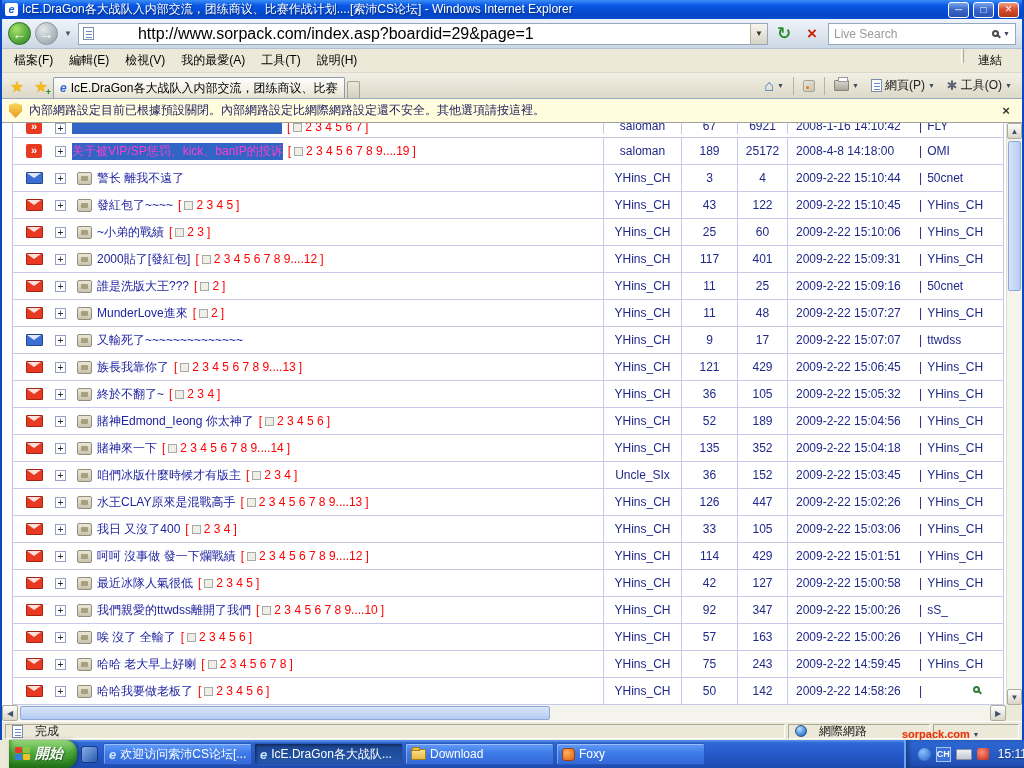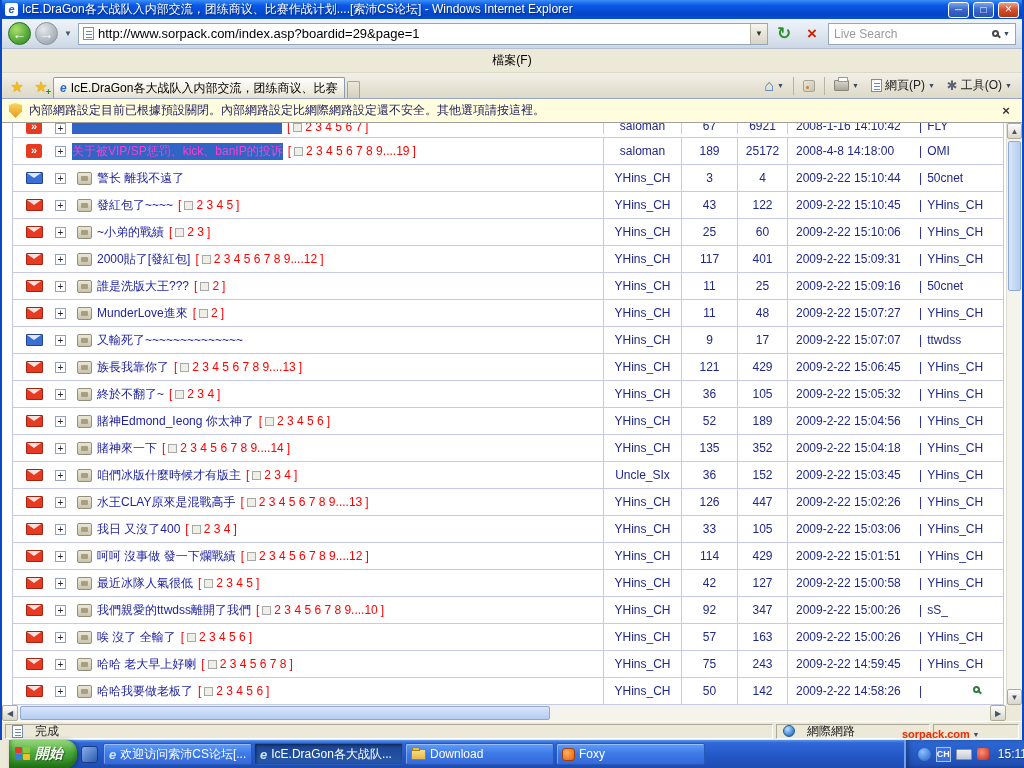--- a/index.html
+++ b/index.html
@@ -23,33 +23,33 @@
               background:linear-gradient(180deg,#EFF4FA,#DAE3ED 65%,#CBD7E5); border-bottom:1px solid #B4C0D2; }
   .nav-circle { width:23px; height:23px; border-radius:50%; display:flex; align-items:center; justify-content:center;
                 color:#fff; font-size:14px; font-weight:bold; }
   .back { background:radial-gradient(circle at 35% 30%,#A9E06C,#54A83A 60%,#2E7E22); border:1px solid #2A6E1E; }
   .fwd  { background:radial-gradient(circle at 35% 30%,#E5E9EB,#AEB8BE 60%,#8E989E); border:1px solid #8A949A; }
   .nav-dd { color:#47556A; font-size:8px; padding:0 2px; }
   .addr-field { flex:1; height:22px; background:#fff; border:1px solid #93A8BC; display:flex; align-items:center; gap:4px; padding-left:4px; }
   .doc-icon { width:11px; height:13px; background:#fff; border:1px solid #7A8EA8; position:relative; flex:0 0 auto; }
   .doc-icon::after { content:""; position:absolute; left:2px; top:3px; width:6px; height:1px; background:#6A88C8;
                      box-shadow:0 3px 0 #6A88C8,0 6px 0 #6A88C8; }
-  .addr-input { flex:1; border:none; outline:none; background:transparent; font-size:13px; color:#000; font-family:inherit; }
+  .addr-input { flex:1; border:none; outline:none; background:transparent; font-size:16px; color:#000; font-family:inherit;margin-left:40px; }
   .combo-dd { width:17px; height:20px; display:flex; align-items:center; justify-content:center; font-size:8px; color:#333;
               background:linear-gradient(180deg,#F6F4EC,#D8D4C4); border-left:1px solid #B8B4A4; }
   .mini-btn { width:24px; height:24px; display:flex; align-items:center; justify-content:center; }
   .refresh-glyph { color:#2E8E2E; font-size:17px; font-weight:bold; }
   .stop-glyph { color:#CC2200; font-size:17px; font-weight:bold; }
   .search-box { width:188px; height:22px; background:#fff; border:1px solid #93A8BC; display:flex; align-items:center; gap:4px; padding:0 5px; }
   .search-input { flex:1; border:none; outline:none; font-size:12px; color:#555; font-family:inherit; min-width:0; }
   .search-input::placeholder { color:#9A9A9A; }
   .mag { width:7px; height:7px; border:2px solid #4A4A4A; border-radius:50%; position:relative; flex:0 0 auto; }
   .mag::after { content:""; position:absolute; width:5px; height:2px; background:#4A4A4A; right:-4px; bottom:-2px; transform:rotate(45deg); }
 
-  .menu-row { height:24px; background:#ECE9D8; display:flex; align-items:center; padding:0 4px; border-bottom:1px solid #DCD8C8;flex-direction:column; }
+  .menu-row { height:24px; background:#ECE9D8; display:flex; align-items:center; padding:0 4px; border-bottom:1px solid #DCD8C8; }
   .menu-item { font-size:12px; color:#000; padding:3px 8px; }
   .links-wrap { margin-left:auto; display:flex; align-items:flex-start; gap:6px; padding-right:8px; }
   .grip { width:3px; height:14px; border-left:1px solid #fff; border-right:1px solid #A8A490; }
 
   .tab-row { height:26px; background:linear-gradient(180deg,#F2F0E6,#DDD9C8); display:flex; align-items:flex-end;
              padding:0 3px; border-bottom:1px solid #96A6C4; }
   .star-btn { width:24px; height:22px; display:flex; align-items:center; justify-content:center; font-size:15px;
               color:#F6BC1C; text-shadow:0 0 1px #C78C00; position:relative; }
   .star-add::after { content:"+"; position:absolute; right:2px; bottom:1px; font-size:9px; font-weight:bold; color:#1E8E1E; text-shadow:none; }
   .tab { height:21px; width:292px; display:flex; align-items:center; gap:4px; padding:0 6px;
@@ -127,21 +127,21 @@
   .h-thumb { position:absolute; left:18px; top:1px; bottom:1px; width:530px; border:1px solid #8EA8D8; border-radius:2px;
              background:linear-gradient(180deg,#D9E5F9,#B5CCF1); }
   .corner { width:16px; background:#ECE9D8; }
 
   
   .statusbar { height:19px; background:#ECE9D8; border-top:1px solid #fff; display:flex; align-items:center; gap:3px;
                padding:0 3px; font-size:12px; color:#222; }
   .panel { height:15px; display:flex; align-items:center; gap:12px; padding:0 6px;
            border:1px solid; border-color:#ACA899 #FFFFFF #FFFFFF #ACA899; }
   .p-status { flex:1; }
-  .p-zone { width:154px; }
+  .p-zone { width:142px; }
   .p-zoom { width:86px; justify-content:flex-end;flex-direction:column; }
   .globe { width:12px; height:12px; border-radius:50%; border:1px solid #2A5890;
            background:radial-gradient(circle at 35% 30%,#B8E0FF,#3A80D0 70%,#1A50A0); }
   .mag.green { border-color:#2E7E3E; } .mag.green::after { background:#2E7E3E; }
 
   
   .taskbar { position:absolute; left:9px; bottom:0; width:1024px; height:28px; display:flex; align-items:center;
              background:linear-gradient(180deg,#5A96EE 0%,#3068D8 10%,#2458C8 55%,#1E4CB0 100%); }
   .start-btn { height:28px; display:flex; align-items:center; gap:5px; padding:0 14px 0 6px; border-radius:0 12px 12px 0;
                background:linear-gradient(180deg,#9ADB7E,#4CA83C 45%,#2F8424); color:#fff; font-size:14px; font-weight:bold;

